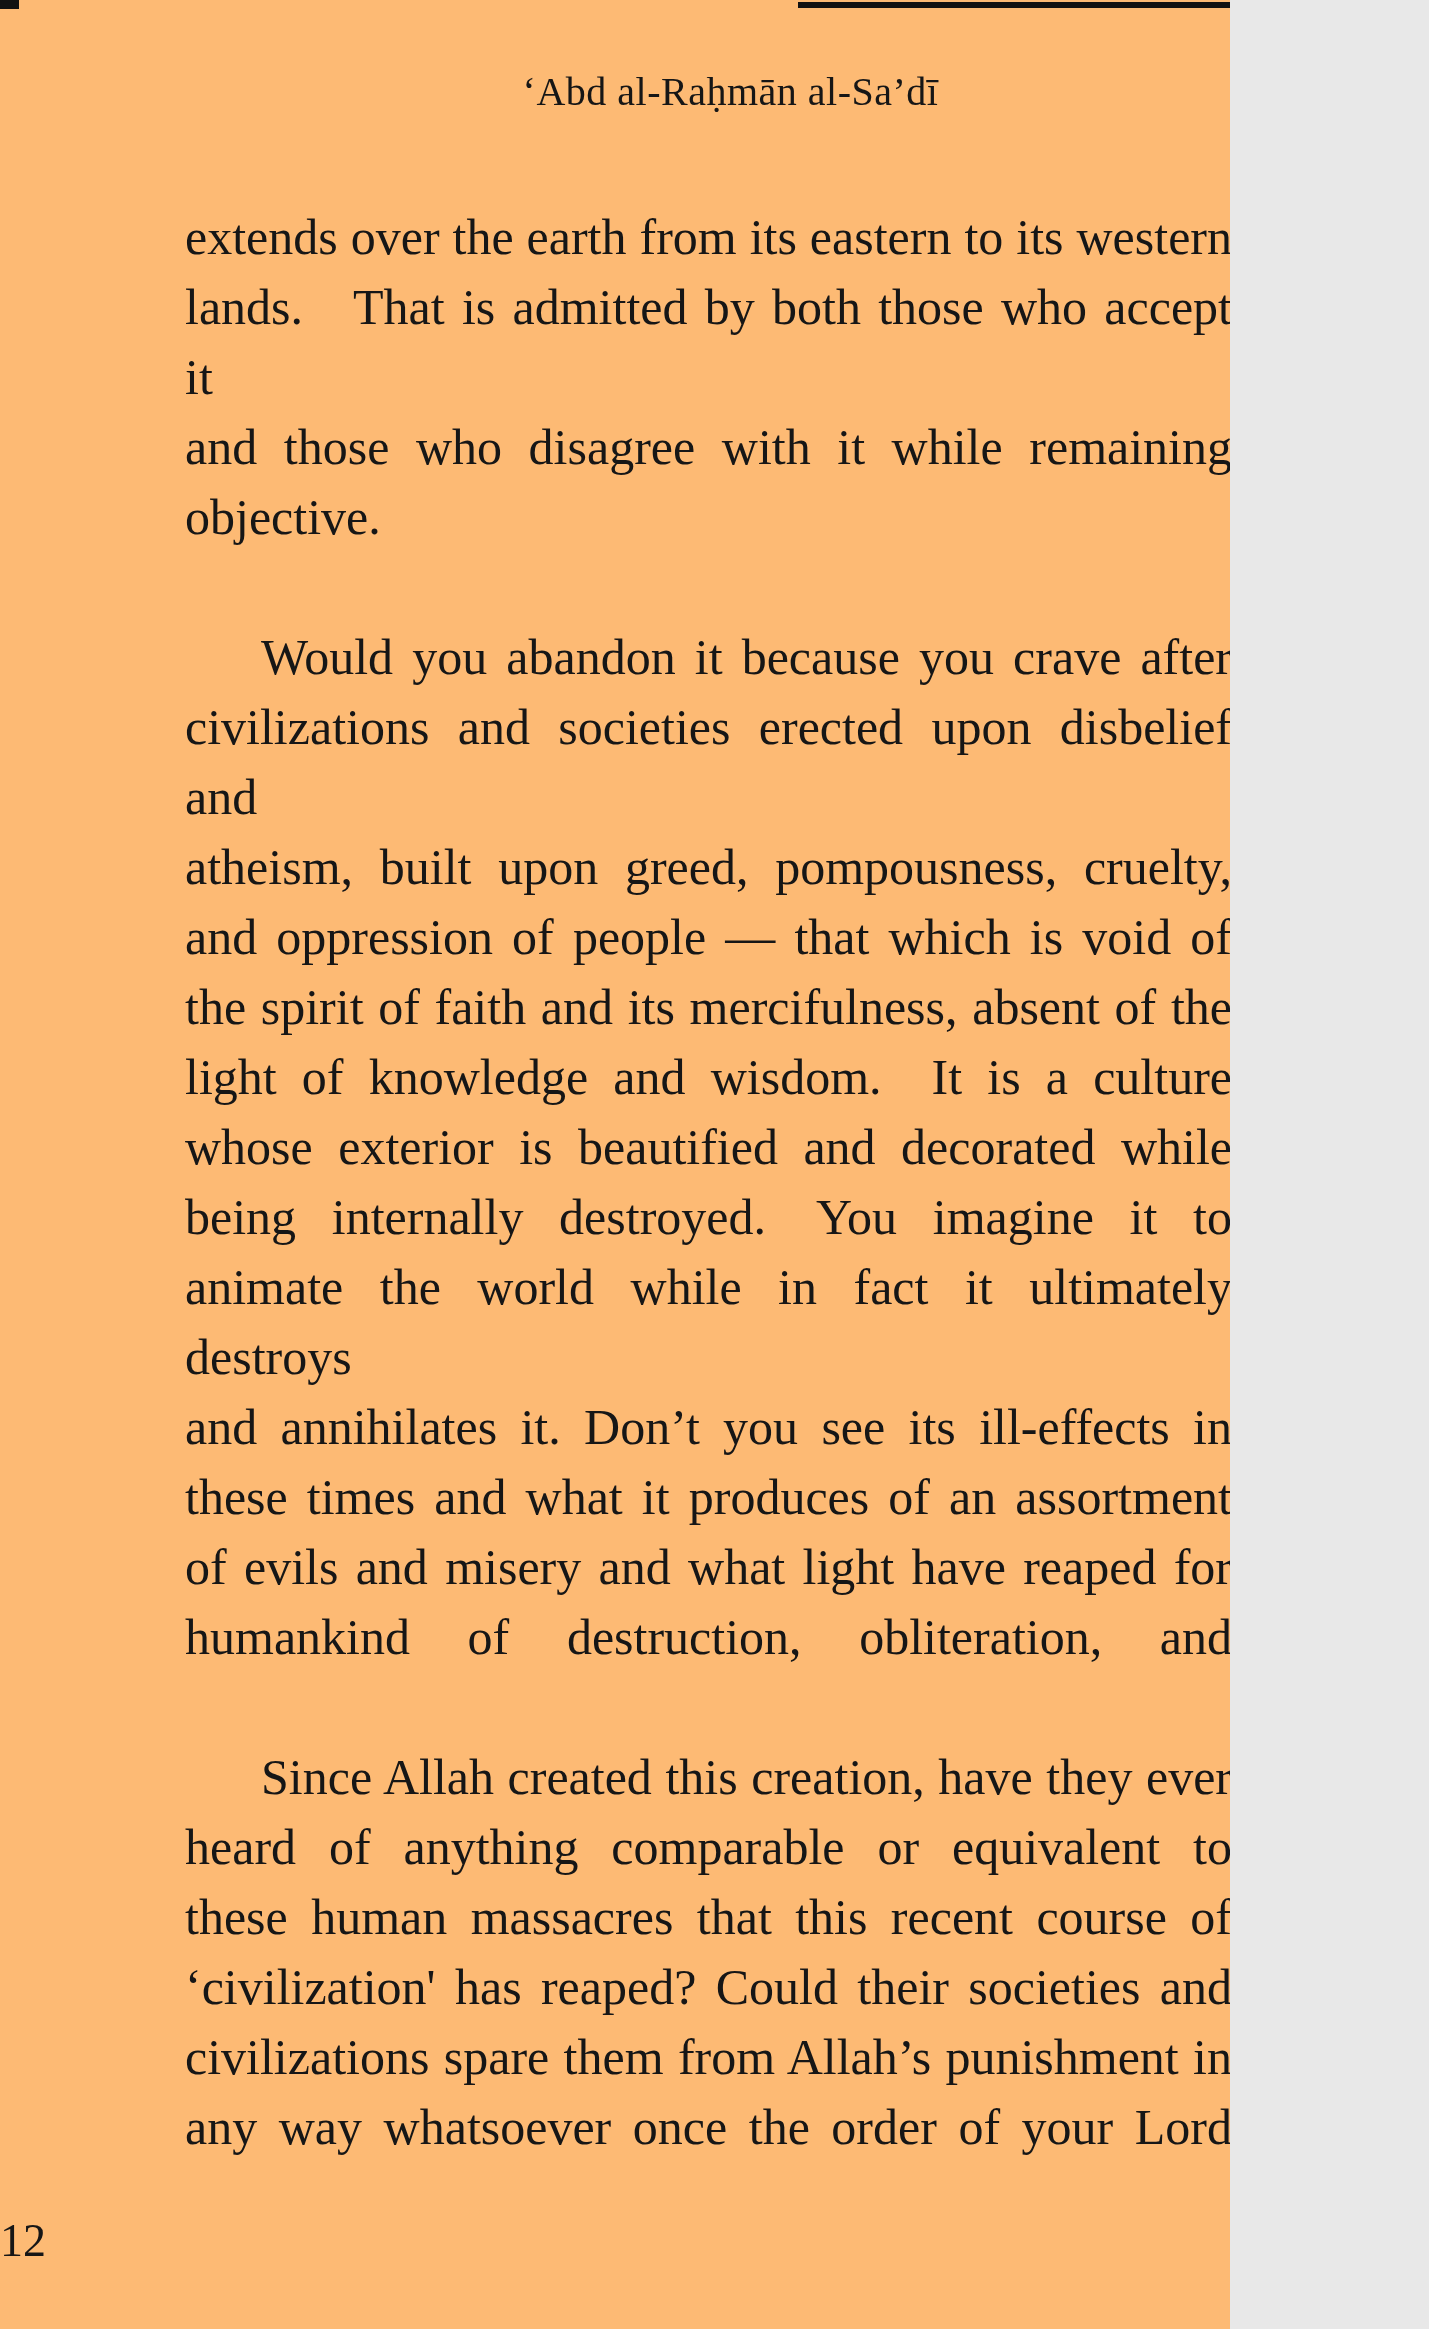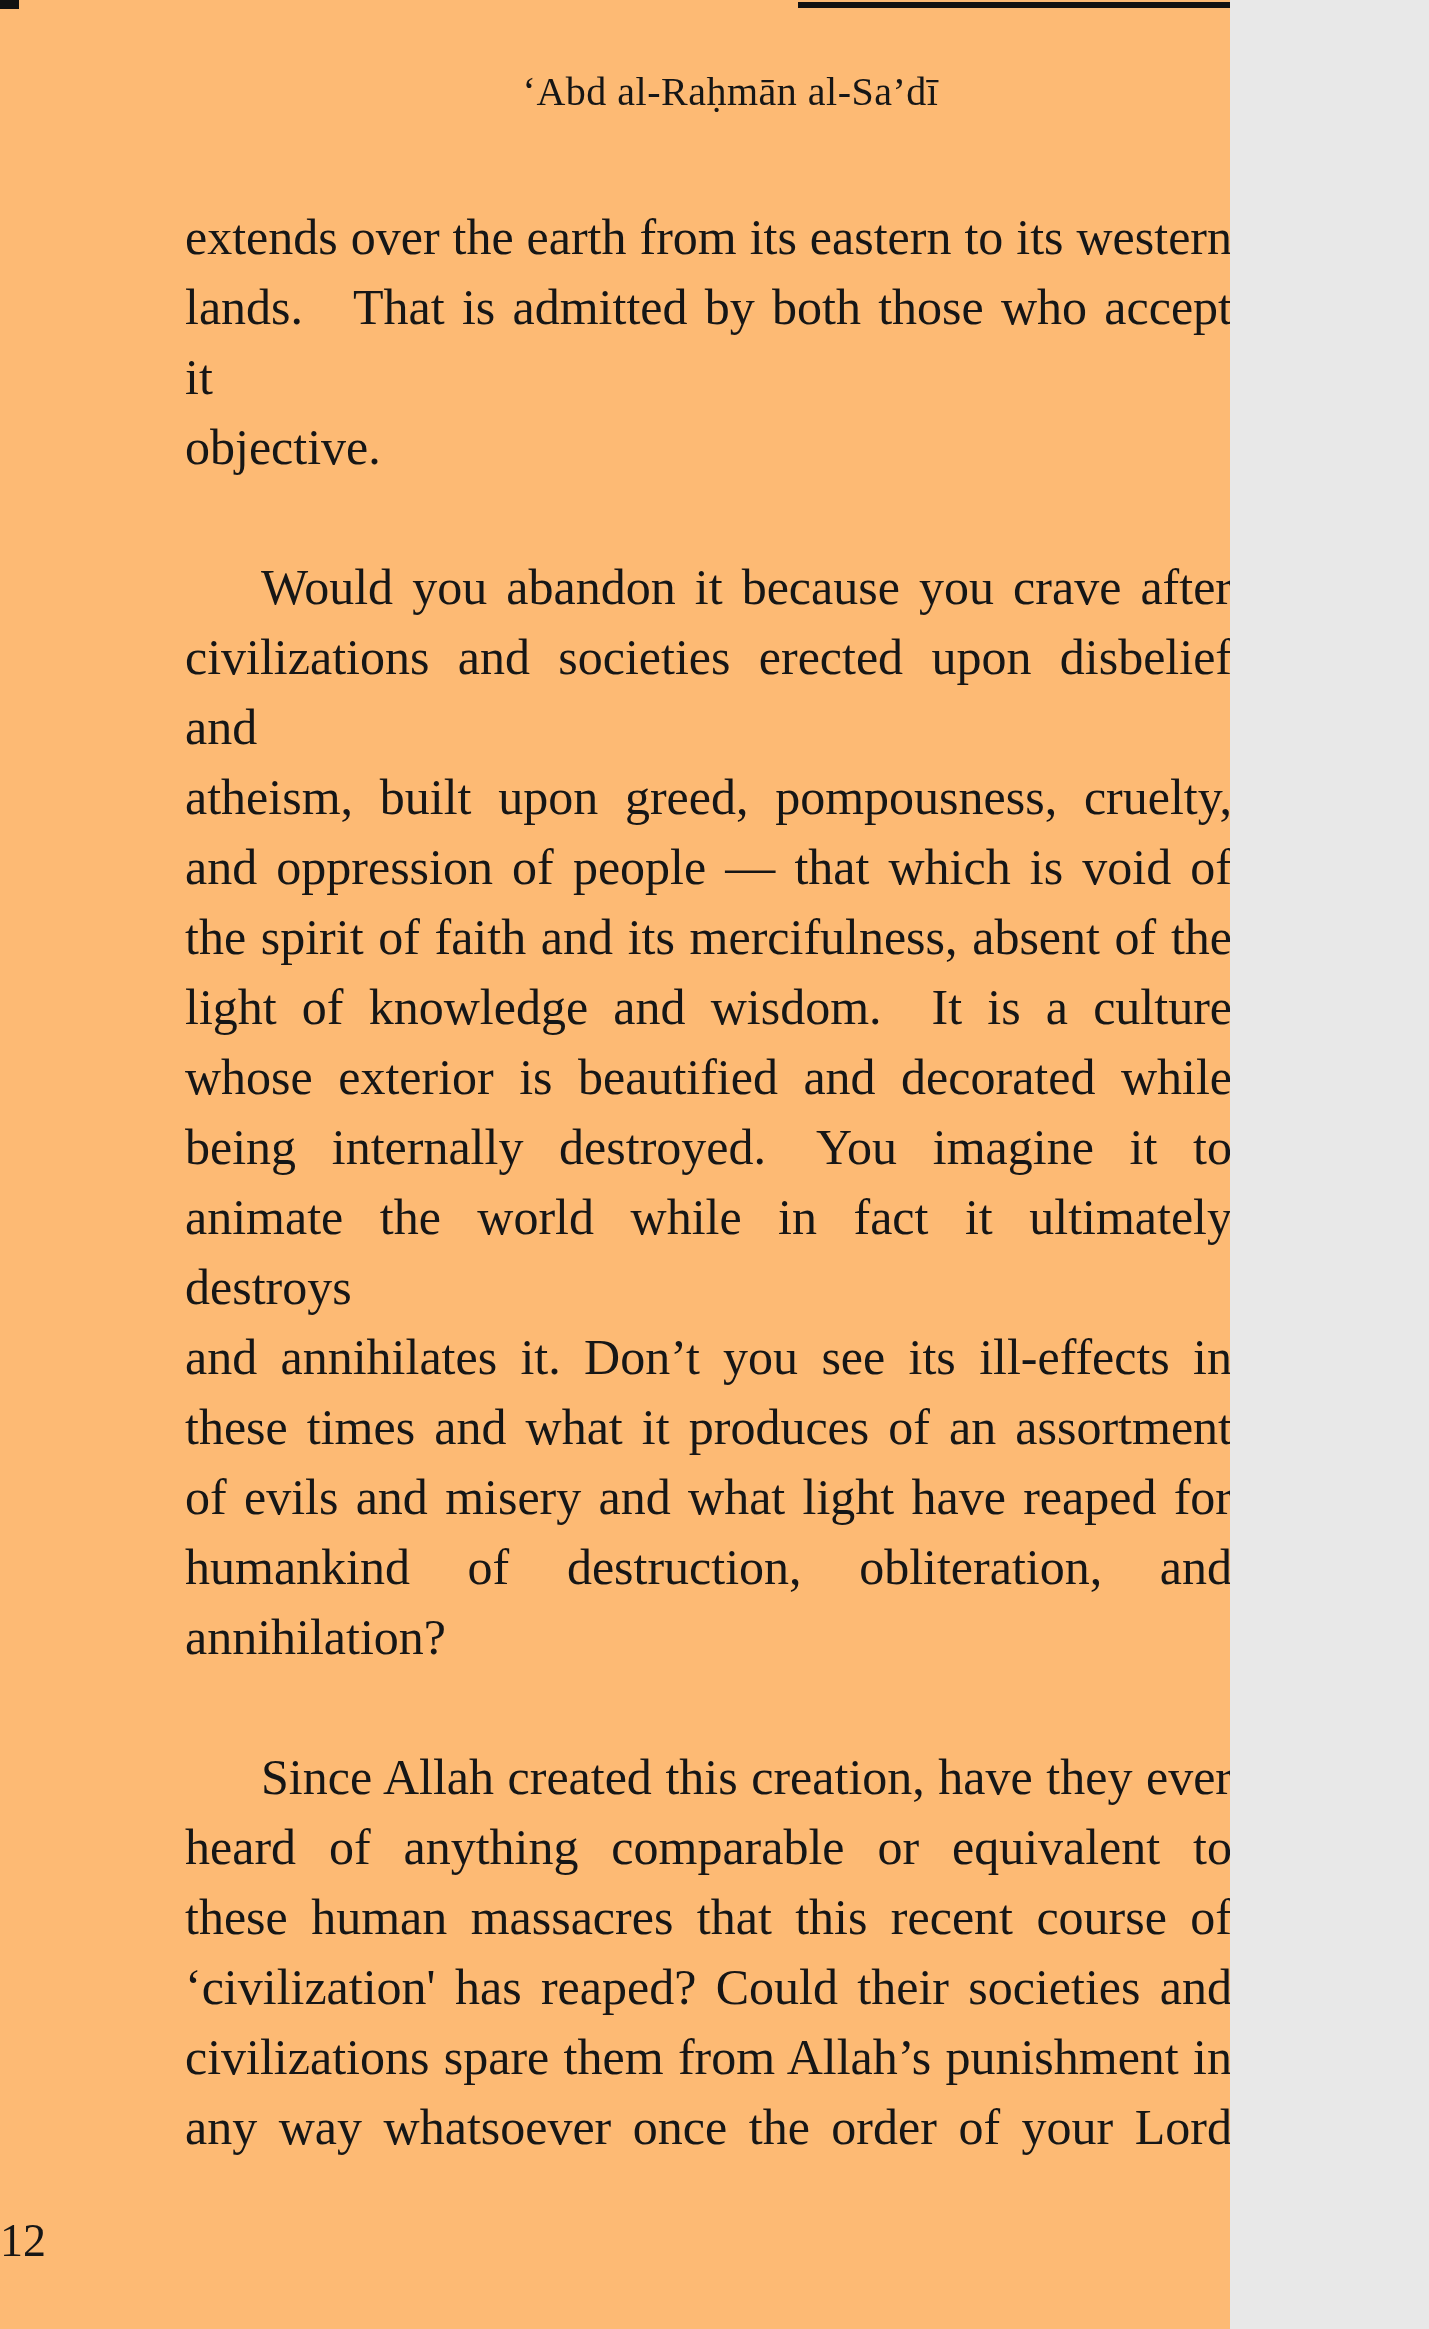--- a/index.html
+++ b/index.html
@@ -85,37 +85,37 @@
   <div class="mark-topleft"></div>
   <div class="rule-topright"></div>
   <div class="rule-topright-tick"></div>
 
   <div class="running-header">‘Abd al-Raḥmān al-Sa’dī</div>
 
   <div class="body-text" id="body-text">
       <div class="paragraph">
         <div class="line">extends over the earth from its eastern to its western</div>
         <div class="line">lands. That is admitted by both those who accept it</div>
+        <div class="line">and those who disagree with it while remaining</div>
         <div class="line last">objective.</div>
       </div>
       <div class="paragraph">
         <div class="line indent">Would you abandon it because you crave after</div>
         <div class="line">civilizations and societies erected upon disbelief and</div>
         <div class="line">atheism, built upon greed, pompousness, cruelty,</div>
         <div class="line">and oppression of people — that which is void of</div>
         <div class="line">the spirit of faith and its mercifulness, absent of the</div>
         <div class="line">light of knowledge and wisdom. It is a culture</div>
         <div class="line">whose exterior is beautified and decorated while</div>
         <div class="line">being internally destroyed. You imagine it to</div>
         <div class="line">animate the world while in fact it ultimately destroys</div>
         <div class="line">and annihilates it. Don’t you see its ill-effects in</div>
         <div class="line">these times and what it produces of an assortment</div>
         <div class="line">of evils and misery and what light have reaped for</div>
         <div class="line">humankind of destruction, obliteration, and</div>
-        <div class="line last">annihilation?</div>
       </div>
       <div class="paragraph">
         <div class="line indent">Since Allah created this creation, have they ever</div>
         <div class="line">heard of anything comparable or equivalent to</div>
         <div class="line">these human massacres that this recent course of</div>
         <div class="line">‘civilization' has reaped? Could their societies and</div>
         <div class="line">civilizations spare them from Allah’s punishment in</div>
         <div class="line">any way whatsoever once the order of your Lord</div>
       </div>
     </div>

